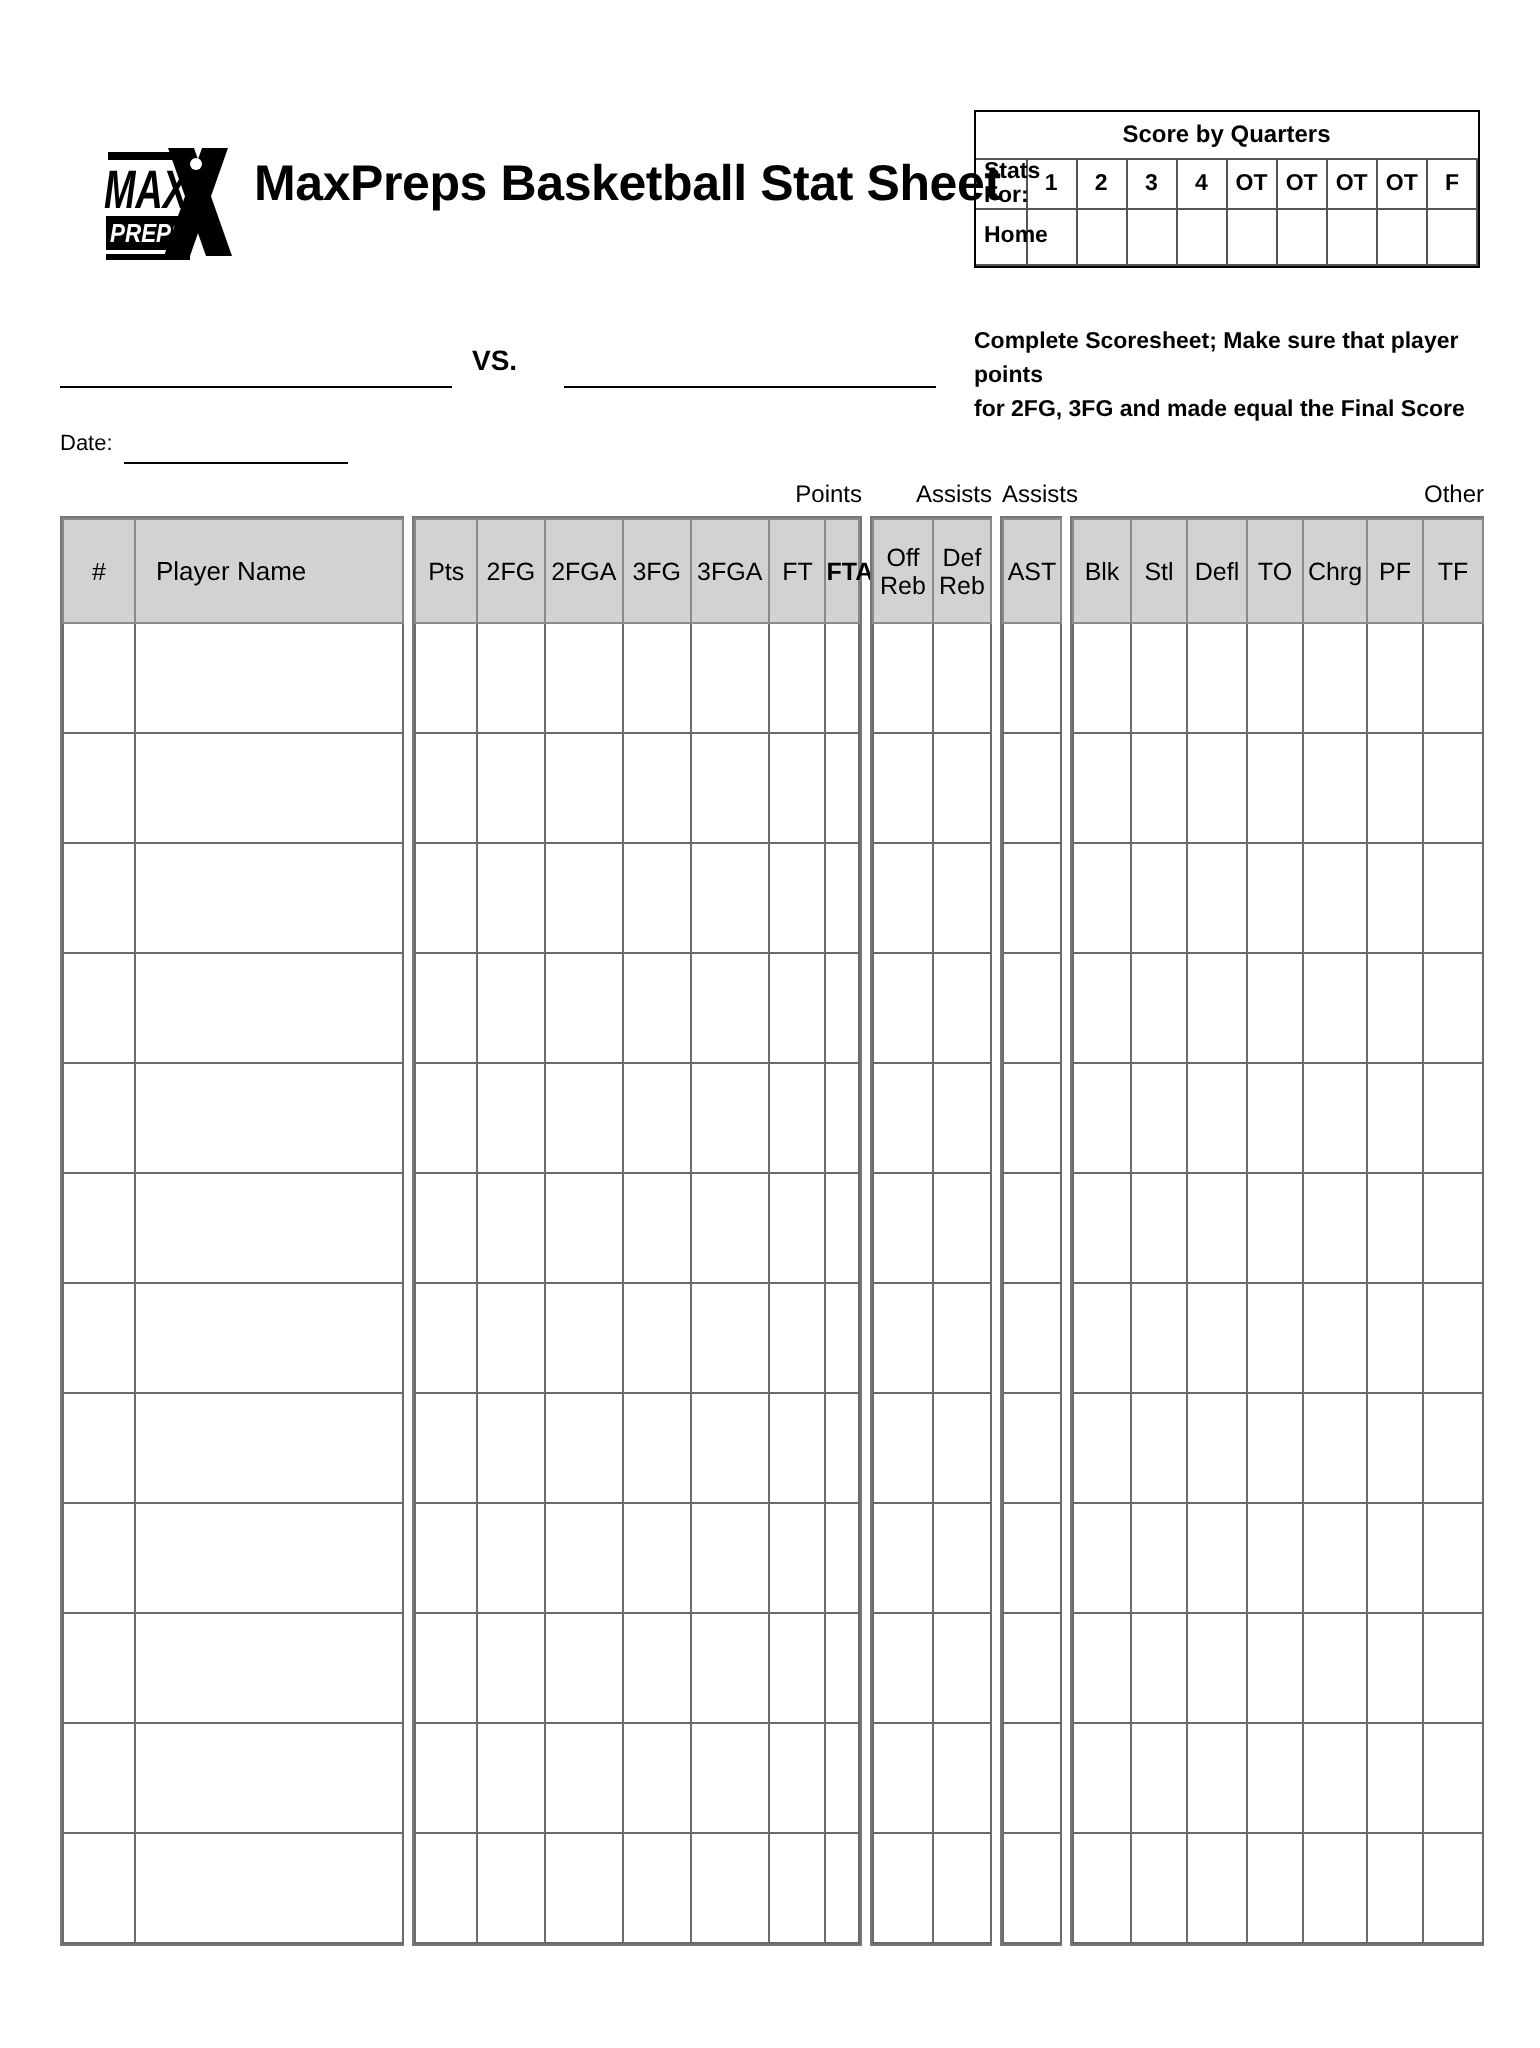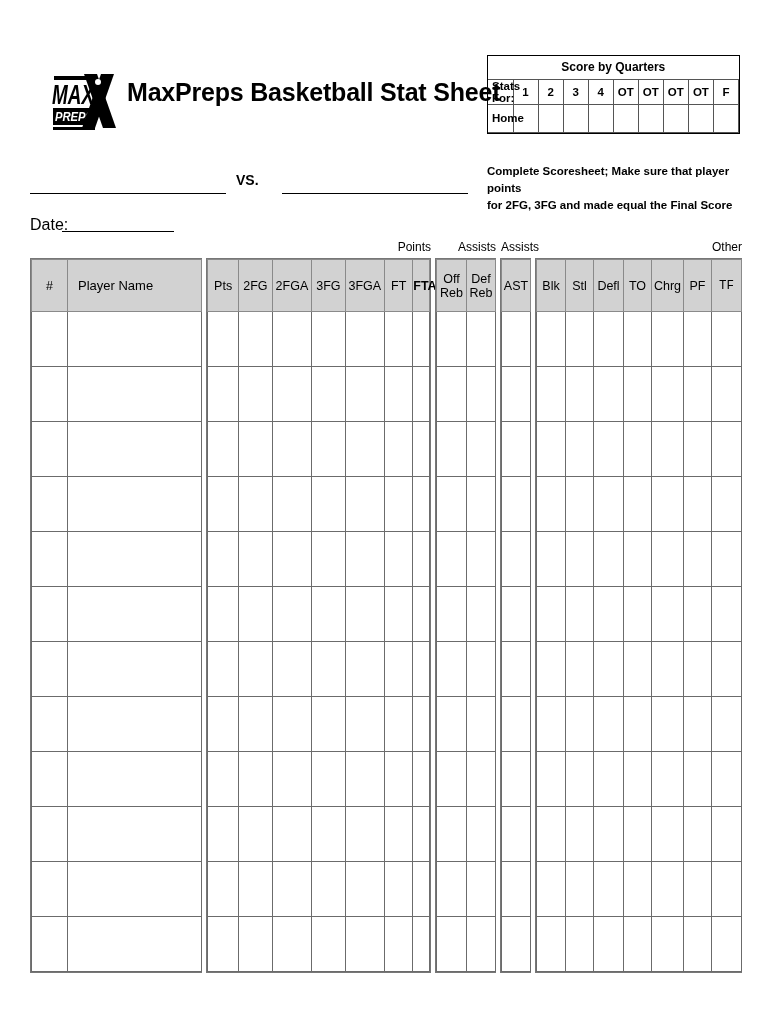--- a/index.html
+++ b/index.html
@@ -57,21 +57,21 @@
   #home-blank { left: 252px; top: 6px; width: 186px; }
 
   #date-row {
     position: absolute;
     left: 30px; top: 216px;
     font-size: 12px;
     height: 20px;
   }
   #date-label {
     position: absolute; left: 0; top: 0;
-    font-size: 16px;
+    font-size: 11px;
   }
   #date-blank {
     position: absolute;
     left: 32px; top: 1px;
     width: 112px; height: 15px;
     border-bottom: 1.6px solid #000;
   }
 
   
   #score-box {
@@ -572,21 +572,21 @@
     <div class="grid-block" id="block-other">
       <table>
           <thead>
             <tr id="head-other">
               <th style="width: 29px;">Blk</th>
               <th style="width: 28px;">Stl</th>
               <th style="width: 30px;">Defl</th>
               <th style="width: 28px;">TO</th>
               <th style="width: 32px;">Chrg</th>
               <th class="dashed-right" style="width: 28px;">PF</th>
-              <th style="width: 30px; font-family: Liberation Mono, monospace;">TF</th>
+              <th style="width: 30px;">TF</th>
             </tr>
           </thead>
           <tbody id="body-other">
             <tr>
               <td></td>
               <td></td>
               <td></td>
               <td></td>
               <td></td>
               <td class="dashed-right"></td>

